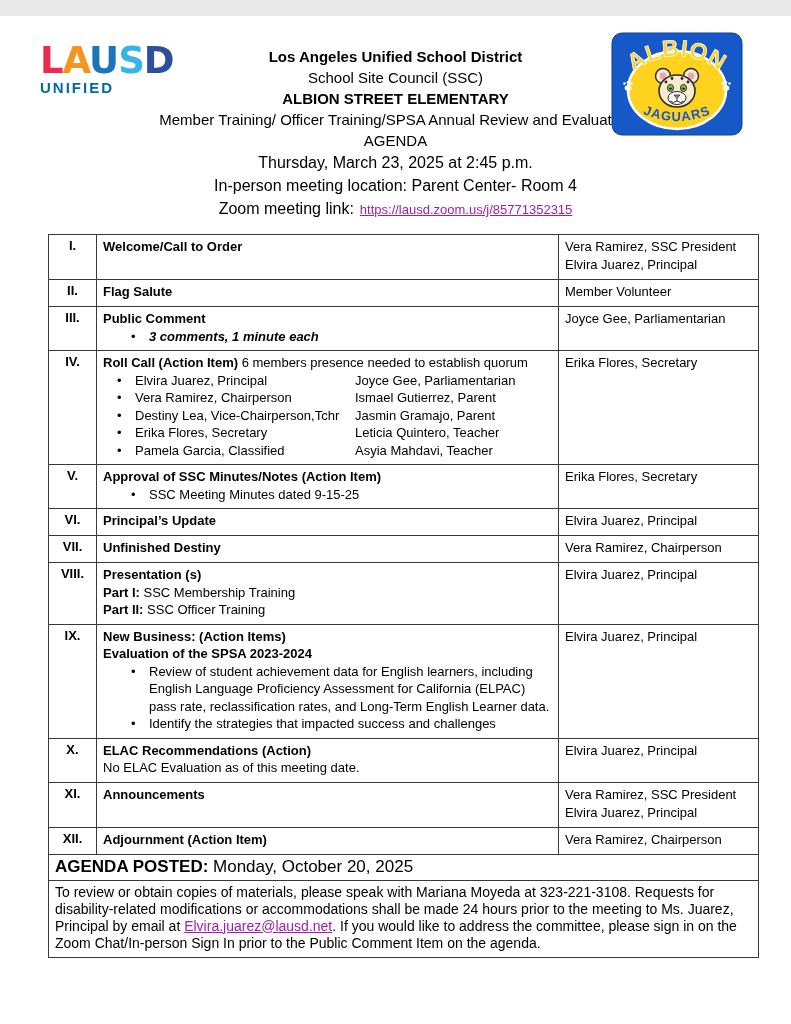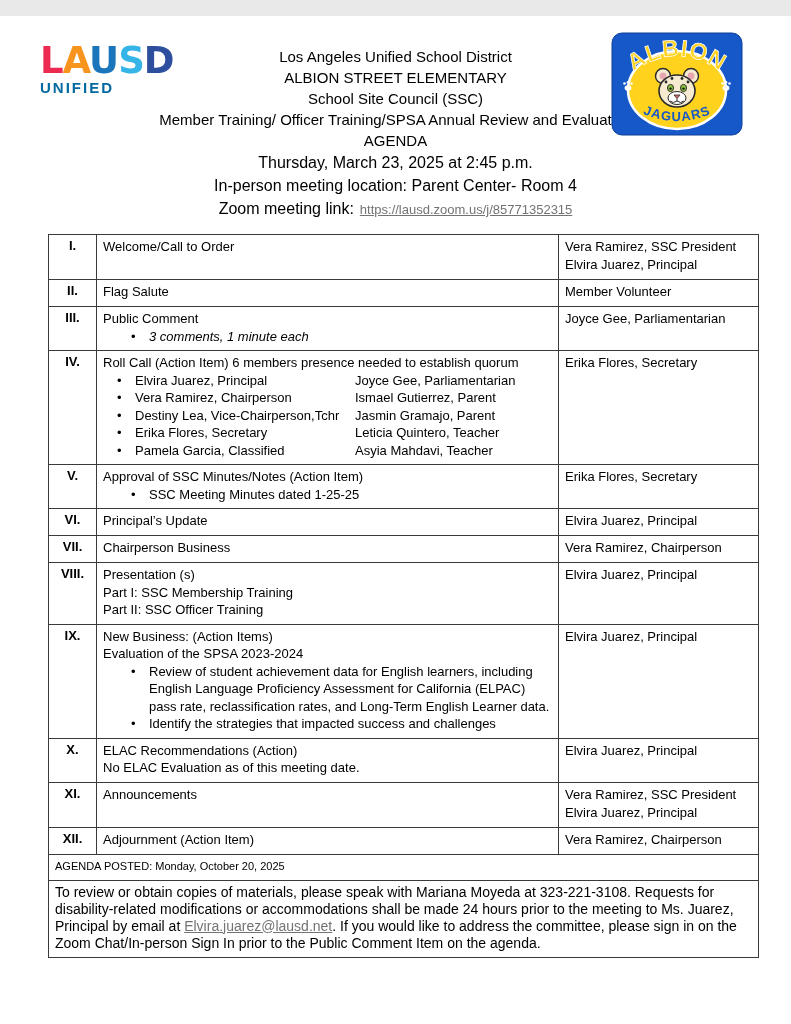--- a/index.html
+++ b/index.html
@@ -1,20 +1,20 @@
 <!DOCTYPE html>
 <html><head>
 <meta charset="utf-8">
 <style>
   html,body{margin:0;padding:0;background:#e9e9e9;}
   .page{position:relative;width:791px;height:1024px;margin:16px auto;background:#fff;
         font-family:"Liberation Sans",sans-serif;color:#000;overflow:hidden;}
-  .b{font-weight:normal;}
-  .i{font-style:italic;}
-  .lnk{color:#737373;text-decoration:underline;cursor:pointer;}
+  .b{font-weight:bold;}
+  .i{font-style:italic;font-weight:bold;}
+  .lnk{color:#a21caf;text-decoration:underline;cursor:pointer;}
 
   
   .header{padding-top:30px;text-align:center;}
   .hl{font-size:15px;line-height:21px;}
   .hl.lg{font-size:16px;line-height:23px;}
   .zoom-line{font-size:16px;line-height:23px;}
   .zoom-url{font-size:13px;margin-left:6px;}
   .zoom-id-val{margin-left:14px;}
 
   
@@ -35,21 +35,21 @@
   table.agenda td{border:1px solid #3a3a3a;vertical-align:top;padding:3px 6px 5px 6px;}
   .c-num{text-align:center;font-weight:bold;}
   .line{line-height:17.5px;}
   .bullet{display:flex;line-height:17.5px;padding-left:28px;}
   .bullet .dot{flex:0 0 18px;}
   .pairrow{display:flex;line-height:17.5px;}
   .pairrow .pl{flex:0 0 238px;display:flex;padding-left:14px;}
   .pairrow .pl .dot{flex:0 0 18px;}
   .pairrow .pr2{flex:1;}
   .c-right div{line-height:18px;}
-  td.posted{font-size:11px;line-height:17px;}
+  td.posted{font-size:17px;line-height:17px;}
   td.notice{font-size:14px;line-height:17px;padding:4px 8px 6px 8px;}
 </style>
 </head>
 <body>
 
 <div class="page">
 
   <div class="lausd-logo">
     <div class="lausd-word"><span class="c1">L</span><span class="c2">A</span><span class="c3">U</span><span class="c4">S</span><span class="c5">D</span></div>
     <div class="lausd-unified">UNIFIED</div>
@@ -96,22 +96,22 @@
       </text>
       <path id="arcBot" d="M 28,80 Q 66,98 104,80" fill="none"></path>
       <text font-family="Liberation Sans, sans-serif" font-size="13" font-weight="bold" fill="#1658c8" letter-spacing="1">
         <textPath href="#arcBot" startOffset="50%" text-anchor="middle">JAGUARS</textPath>
       </text>
     </svg>
   </div>
 
   <div class="header">
     <div class="hl b">Los Angeles Unified School District</div>
+    <div class="hl">School Site Council (SSC)</div>
     <div class="hl b">ALBION STREET ELEMENTARY</div>
-    <div class="hl">School Site Council (SSC)</div>
     <div class="hl">Member Training/ Officer Training/SPSA Annual Review and Evaluation</div>
     <div class="hl">AGENDA</div>
     <div class="hl lg">Thursday, March 23, 2025 at 2:45 p.m.</div>
     <div class="hl lg">In-person meeting location: Parent Center- Room 4</div>
     <div class="zoom-line">
       <span>Zoom meeting link:</span><span class="lnk zoom-url">https://lausd.zoom.us/j/85771352315</span>
     </div>
   </div>
 
   <table class="agenda">
@@ -198,40 +198,40 @@
           <td class="c-right">
             <div>Erika Flores, Secretary</div>
           </td>
         </tr>
         <tr>
           <td class="c-num">V.</td>
           <td class="c-main">
             <div class="line"><span class="b ">Approval of SSC Minutes/Notes (Action Item)</span></div>
             <div class="bullet">
               <span class="dot">•</span>
-              <span><span>SSC Meeting Minutes dated 1-25-25</span></span>
+              <span><span>SSC Meeting Minutes dated 9-15-25</span></span>
             </div>
           </td>
           <td class="c-right">
             <div>Erika Flores, Secretary</div>
           </td>
         </tr>
         <tr>
           <td class="c-num">VI.</td>
           <td class="c-main">
             <div class="line"><span class="b ">Principal’s Update</span></div>
           </td>
           <td class="c-right">
             <div>Elvira Juarez, Principal</div>
           </td>
         </tr>
         <tr>
           <td class="c-num">VII.</td>
           <td class="c-main">
-            <div class="line"><span class="b ">Chairperson Business</span></div>
+            <div class="line"><span class="b ">Unfinished Destiny</span></div>
           </td>
           <td class="c-right">
             <div>Vera Ramirez, Chairperson</div>
           </td>
         </tr>
         <tr>
           <td class="c-num">VIII.</td>
           <td class="c-main">
             <div class="line"><span class="b ">Presentation (s)</span></div>
             <div class="line"><span class="b ">Part I:</span><span> SSC Membership Training</span></div>

